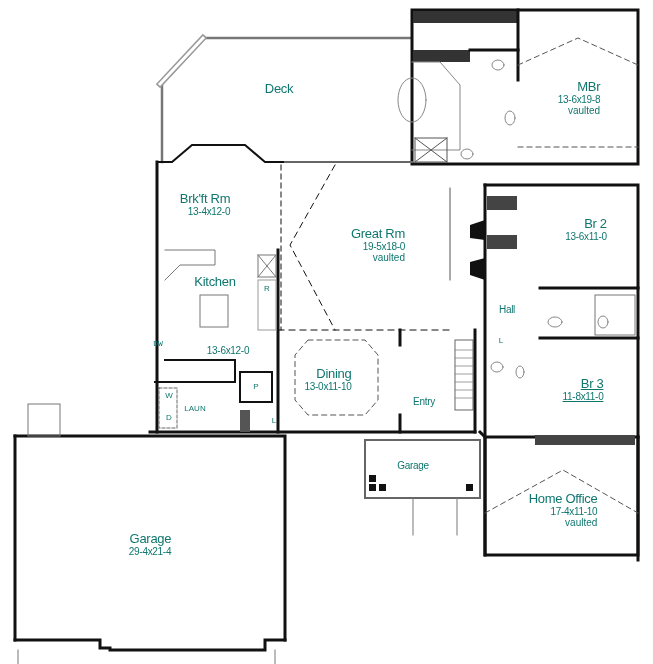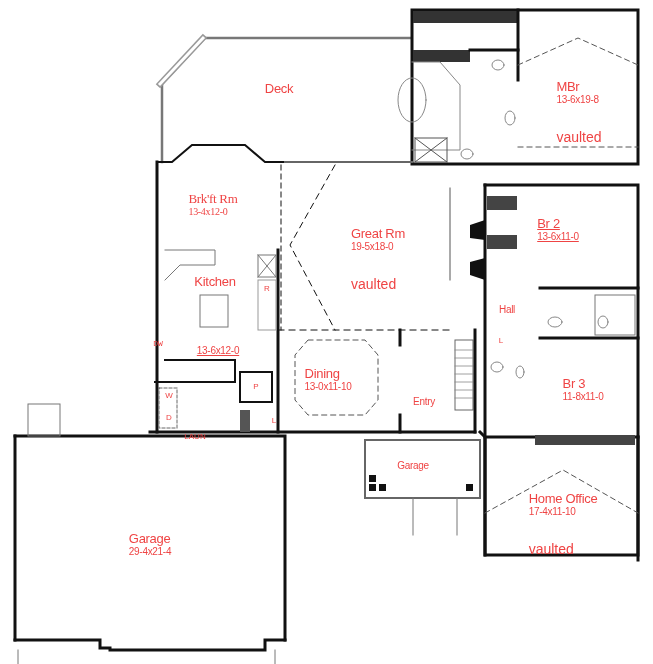--- a/index.html
+++ b/index.html
@@ -1,21 +1,21 @@
 <!DOCTYPE html>
 <html><head>
 <meta charset="utf-8">
 <style>
   html,body{margin:0;padding:0;background:#fff;}
   body{width:653px;height:664px;position:relative;overflow:hidden;font-family:"Liberation Sans",sans-serif;}
   svg{position:absolute;left:0;top:0;}
-  .lbl{position:absolute;text-align:left;color:#ef4444;transform:translateX(-50%);white-space:nowrap;line-height:1.1;}
+  .lbl{position:absolute;text-align:right;color:#0f766e;transform:translateX(-50%);white-space:nowrap;line-height:1.1;}
   .name{font-size:13px;letter-spacing:-0.3px;}
   .dim{font-size:10px;letter-spacing:-0.3px;}
-  .note{font-size:14px;margin-top:25px;}
+  .note{font-size:10px;}
   .small{font-size:8px;}
 </style>
 </head>
 <body>
 
 <svg width="653" height="664" viewBox="0 0 653 664" fill="none" stroke="#111" stroke-linecap="square">
 
   <g>
     <polyline points="162,162 162,84 205,38 410,38" stroke-width="2.5" stroke="#777"></polyline>
     <polyline points="160,84 203,38" stroke-width="6" stroke="#999"></polyline>
@@ -126,58 +126,58 @@
 <div class="lbl" style="left:279px;top:82px;">
   <div class="name">Deck</div>
 </div>
 
 <div class="lbl" style="left:579px;top:80px;">
   <div class="name">MBr</div>
   <div class="dim">13-6x19-8</div>
   <div class="note">vaulted</div>
 </div>
 
-<div class="lbl" style="left:213px;top:192px;font-family:Liberation Serif, serif;">
+<div class="lbl" style="left:205px;top:192px;">
   <div class="name">Brk'ft Rm</div>
   <div class="dim">13-4x12-0</div>
 </div>
 
 <div class="lbl" style="left:378px;top:227px;">
   <div class="name">Great Rm</div>
   <div class="dim">19-5x18-0</div>
   <div class="note">vaulted</div>
 </div>
 
-<div class="lbl" style="left:558px;top:217px;text-decoration:underline;">
+<div class="lbl" style="left:586px;top:217px;">
   <div class="name">Br 2</div>
   <div class="dim">13-6x11-0</div>
 </div>
 
 <div class="lbl" style="left:215px;top:275px;">
   <div class="name">Kitchen</div>
 </div>
 
-<div class="lbl" style="left:218px;top:345px;text-decoration:underline;">
+<div class="lbl" style="left:228px;top:345px;">
   <div class="dim">13-6x12-0</div>
 </div>
 
 <div class="lbl" style="left:507px;top:304px;">
   <div class="dim">Hall</div>
 </div>
 
 <div class="lbl" style="left:328px;top:367px;">
   <div class="name">Dining</div>
   <div class="dim">13-0x11-10</div>
 </div>
 
 <div class="lbl" style="left:424px;top:387px;margin-top:9px;">
   <div class="dim">Entry</div>
 </div>
 
-<div class="lbl" style="left:583px;top:377px;">
+<div class="lbl" style="left:583px;top:377px;text-decoration:underline;">
   <div class="name">Br 3</div>
   <div class="dim">11-8x11-0</div>
 </div>
 
 <div class="lbl" style="left:413px;top:460px;">
   <div class="dim">Garage</div>
 </div>
 
 <div class="lbl" style="left:563px;top:492px;">
   <div class="name">Home Office</div>
@@ -186,17 +186,17 @@
 </div>
 
 <div class="lbl" style="left:150px;top:520px;margin-top:12px;">
   <div class="name">Garage</div>
   <div class="dim">29-4x21-4</div>
 </div>
 
 <div class="lbl small" style="left:158px;top:340px;font-family:Liberation Mono, monospace;">DW</div>
 <div class="lbl small" style="left:169px;top:392px;">W</div>
 <div class="lbl small" style="left:169px;top:414px;">D</div>
-<div class="lbl small" style="left:195px;top:405px;margin-top:28px;">LAUN</div>
+<div class="lbl small" style="left:195px;top:405px;">LAUN</div>
 <div class="lbl small" style="left:256px;top:383px;">P</div>
 <div class="lbl small" style="left:274px;top:417px;">L</div>
 <div class="lbl small" style="left:501px;top:337px;">L</div>
 <div class="lbl small" style="left:267px;top:285px;">R</div>
 
 </body></html>

